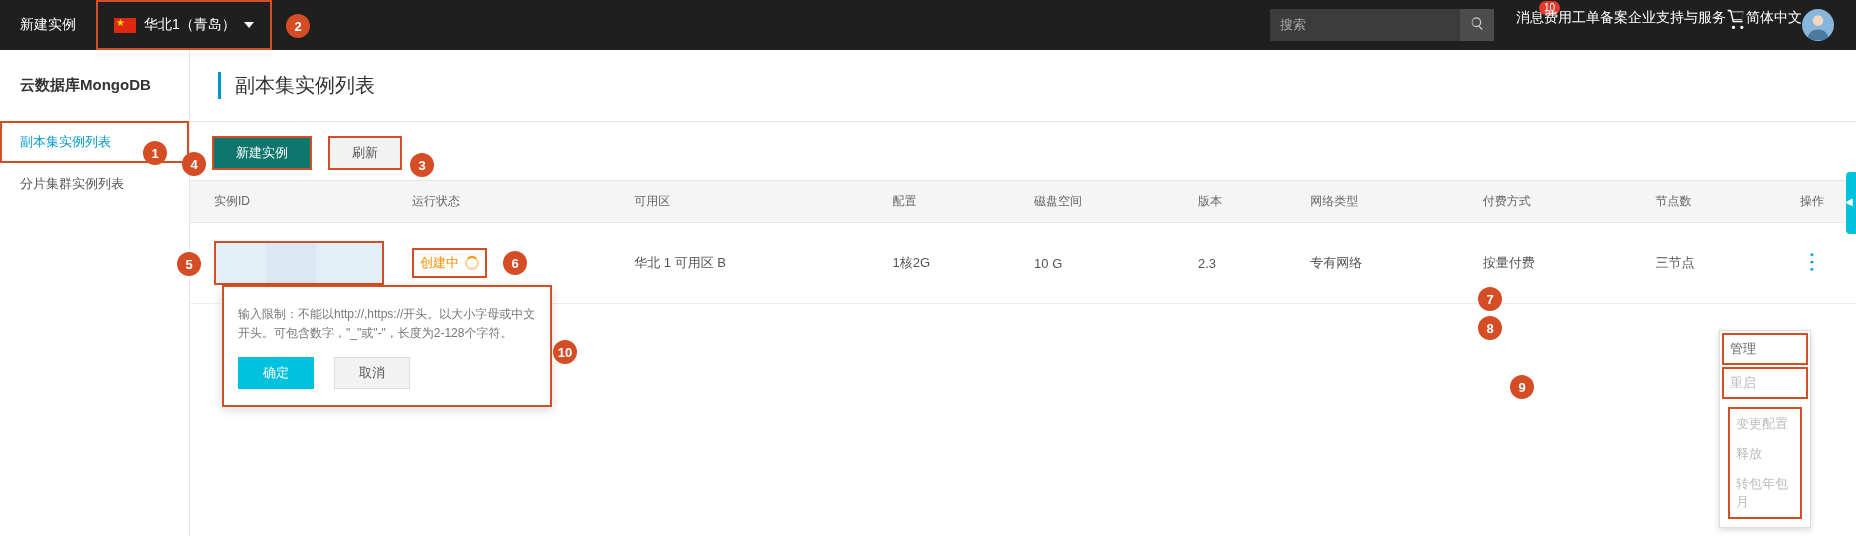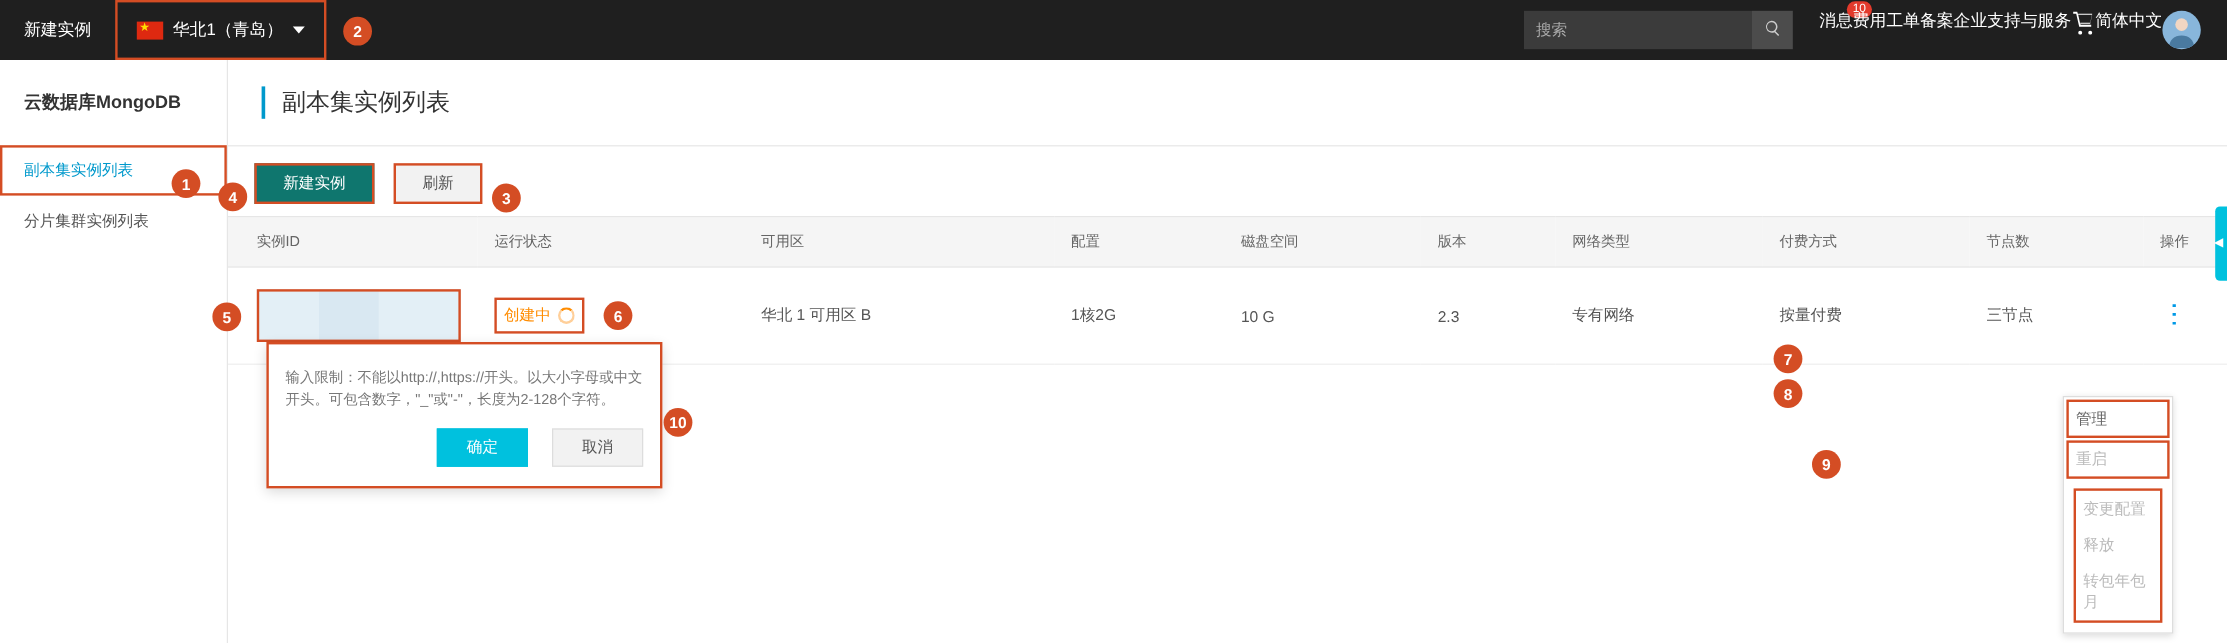--- a/index.html
+++ b/index.html
@@ -56,21 +56,21 @@
   .dropdown-item.g8 { color:#bbb; border: 2px solid #d44d24; margin: 2px; padding: 5px 6px; }
   .dropdown .group9 { border: 2px solid #d44d24; margin: 8px; }
   .group9 .dropdown-item { padding: 6px 6px; color:#bbb; }
 
   
   .popover { position: absolute; left: 222px; top: 285px; width: 330px; background: #fff; border: 2px solid #d44d24; box-shadow: 0 3px 10px rgba(0,0,0,.15); padding: 18px 14px 16px 14px; }
   .pop-input-row { display: flex; border: 1px solid #ddd; align-items: center; padding: 6px 8px; margin-bottom: 10px; }
   .pop-input-blur { flex: 1; height: 14px; background: linear-gradient(90deg,#e3eaef 0 70%,transparent 70%); filter: blur(.4px); }
   .char-count { color: #888; font-size:12px; }
   .pop-hint { font-size: 12px; color: #777; line-height: 1.6; margin-bottom: 14px; }
-  .pop-actions { display: flex; justify-content: flex-end; gap: 20px; }
+  .pop-actions { display: flex; justify-content: flex-start; gap: 20px; }
   .pop-actions .btn { height: 32px; padding: 0 24px; border: 1px solid #ddd; font-size: 13px; }
   .pop-actions .btn.ok { background: #00c1de; color:#fff; border-color:#00c1de; }
   .pop-actions .btn.cancel { background: #f2f2f2; color:#555; }
 
   
   .num-badge { position: absolute; width: 24px; height: 24px; border-radius: 50%; background: #d44d24; color: #fff; font-size: 13px; font-weight: bold; display: flex; align-items: center; justify-content: center; z-index: 50; }
   .b1 { left: 143px; top: 141px; }
   .b2 { left: 286px; top: 14px; }
   .b3 { left: 410px; top: 153px; }
   .b4 { left: 182px; top: 152px; }

